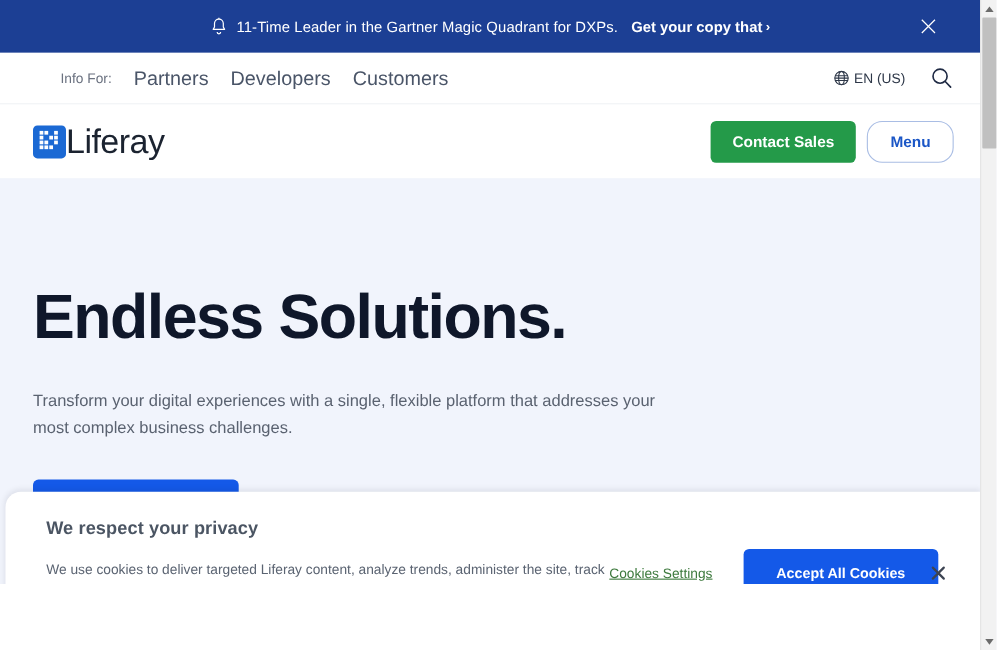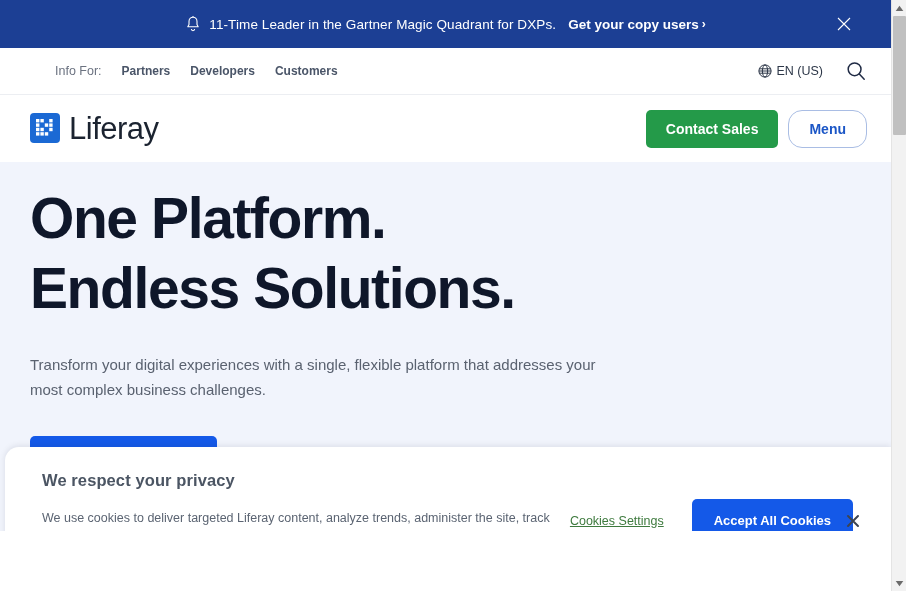--- a/index.html
+++ b/index.html
@@ -81,25 +81,24 @@
     position: relative;
   }
   .util-left { display: flex; align-items: center; gap: 20px; }
   .util-label {
     font-size: 12.5px;
     color: #6b7280;
     font-weight: normal;
     margin-left: 25px;
   }
   .util-link {
-    font-size: 12px;
+    font-size: 18px;
     color: #4a5568;
     text-decoration: none;
     cursor: pointer;
-    font-weight: bold;
   }
   .util-right {
     position: absolute;
     right: 24px;
     display: flex;
     align-items: center;
     gap: 22px;
   }
   .lang-select {
     display: flex;
@@ -119,21 +118,21 @@
 
   
   .main-header {
     height: 67px;
     background: #ffffff;
     display: flex;
     align-items: center;
     padding: 0 24px 0 30px;
     position: relative;
   }
-  .brand { display: flex; gap: 9px; cursor: pointer; }
+  .brand { display: flex; align-items: center; cursor: pointer; }
   .brand-mark {
     width: 30px; height: 30px;
     background: #1b69d4;
     border-radius: 4px;
     display: flex; align-items: center; justify-content: center;
   }
   .brand-word {
     font-size: 31px;
     color: #1b2330;
     font-weight: normal;
@@ -249,21 +248,21 @@
     cursor: pointer;
     font-weight: normal;
   }
   .btn-accept {
     background: #1459e8;
     color: #ffffff;
     font-size: 13px;
     font-weight: bold;
     border: none;
     border-radius: 5px;
-    padding: 14px 22px;
+    padding: 14px 30px;
     cursor: pointer;
     font-family: inherit;
   }
   .cookie-close {
     position: absolute;
     right: -9px;
     top: 50%;
     transform: translateY(-50%);
     width: 18px; height: 18px;
     display: flex; align-items: center; justify-content: center;
@@ -308,21 +307,21 @@
     <div class="announce-inner">
       <span class="bell-icon">
         <svg width="16" height="18" viewBox="0 0 16 18" fill="none">
           <path d="M8 2.3c-2.3 0-4 1.8-4 4.1v3.2l-1.2 2.1h10.4L12 9.6V6.4c0-2.3-1.7-4.1-4-4.1z" stroke="#ffffff" stroke-width="1.1" fill="none" stroke-linejoin="round"></path>
           <path d="M6.4 14.1c0 .9.7 1.6 1.6 1.6s1.6-.7 1.6-1.6" stroke="#ffffff" stroke-width="1.1" fill="none"></path>
           <path d="M8 1.1v1.2" stroke="#ffffff" stroke-width="1.1"></path>
         </svg>
       </span>
       <span class="announce-text">11-Time Leader in the Gartner Magic Quadrant for DXPs.</span>
       <a class="announce-cta">
-        <span>Get your copy users</span>
+        <span>Get your copy that</span>
         <span class="chev">›</span>
       </a>
     </div>
     <div class="announce-close">
       <svg width="16" height="16" viewBox="0 0 16 16">
         <path d="M2 2 L14 14 M14 2 L2 14" stroke="#ffffff" stroke-width="1.1" fill="none"></path>
       </svg>
     </div>
   </div>
 
@@ -374,21 +373,21 @@
       <span class="brand-word">Liferay</span>
     </div>
     <div class="header-actions">
       <button class="btn-contact">Contact Sales</button>
       <button class="btn-menu">Menu</button>
     </div>
   </div>
 
   <div class="hero">
     <h1 class="hero-title">
-      <span>One Platform.</span><br>
+      <br>
       <span>Endless Solutions.</span>
     </h1>
     <p class="hero-sub">Transform your digital experiences with a single, flexible platform that addresses your most complex business challenges.</p>
     <button class="btn-watch">
       <span>Watch Now (1:08)</span>
       <span class="play-icon">
         <svg width="18" height="18" viewBox="0 0 18 18">
           <circle cx="9" cy="9" r="7.8" stroke="#ffffff" stroke-width="1.3" fill="none"></circle>
           <path d="M7.1 5.6 L12.4 9 L7.1 12.4 Z" fill="#ffffff"></path>
         </svg>

